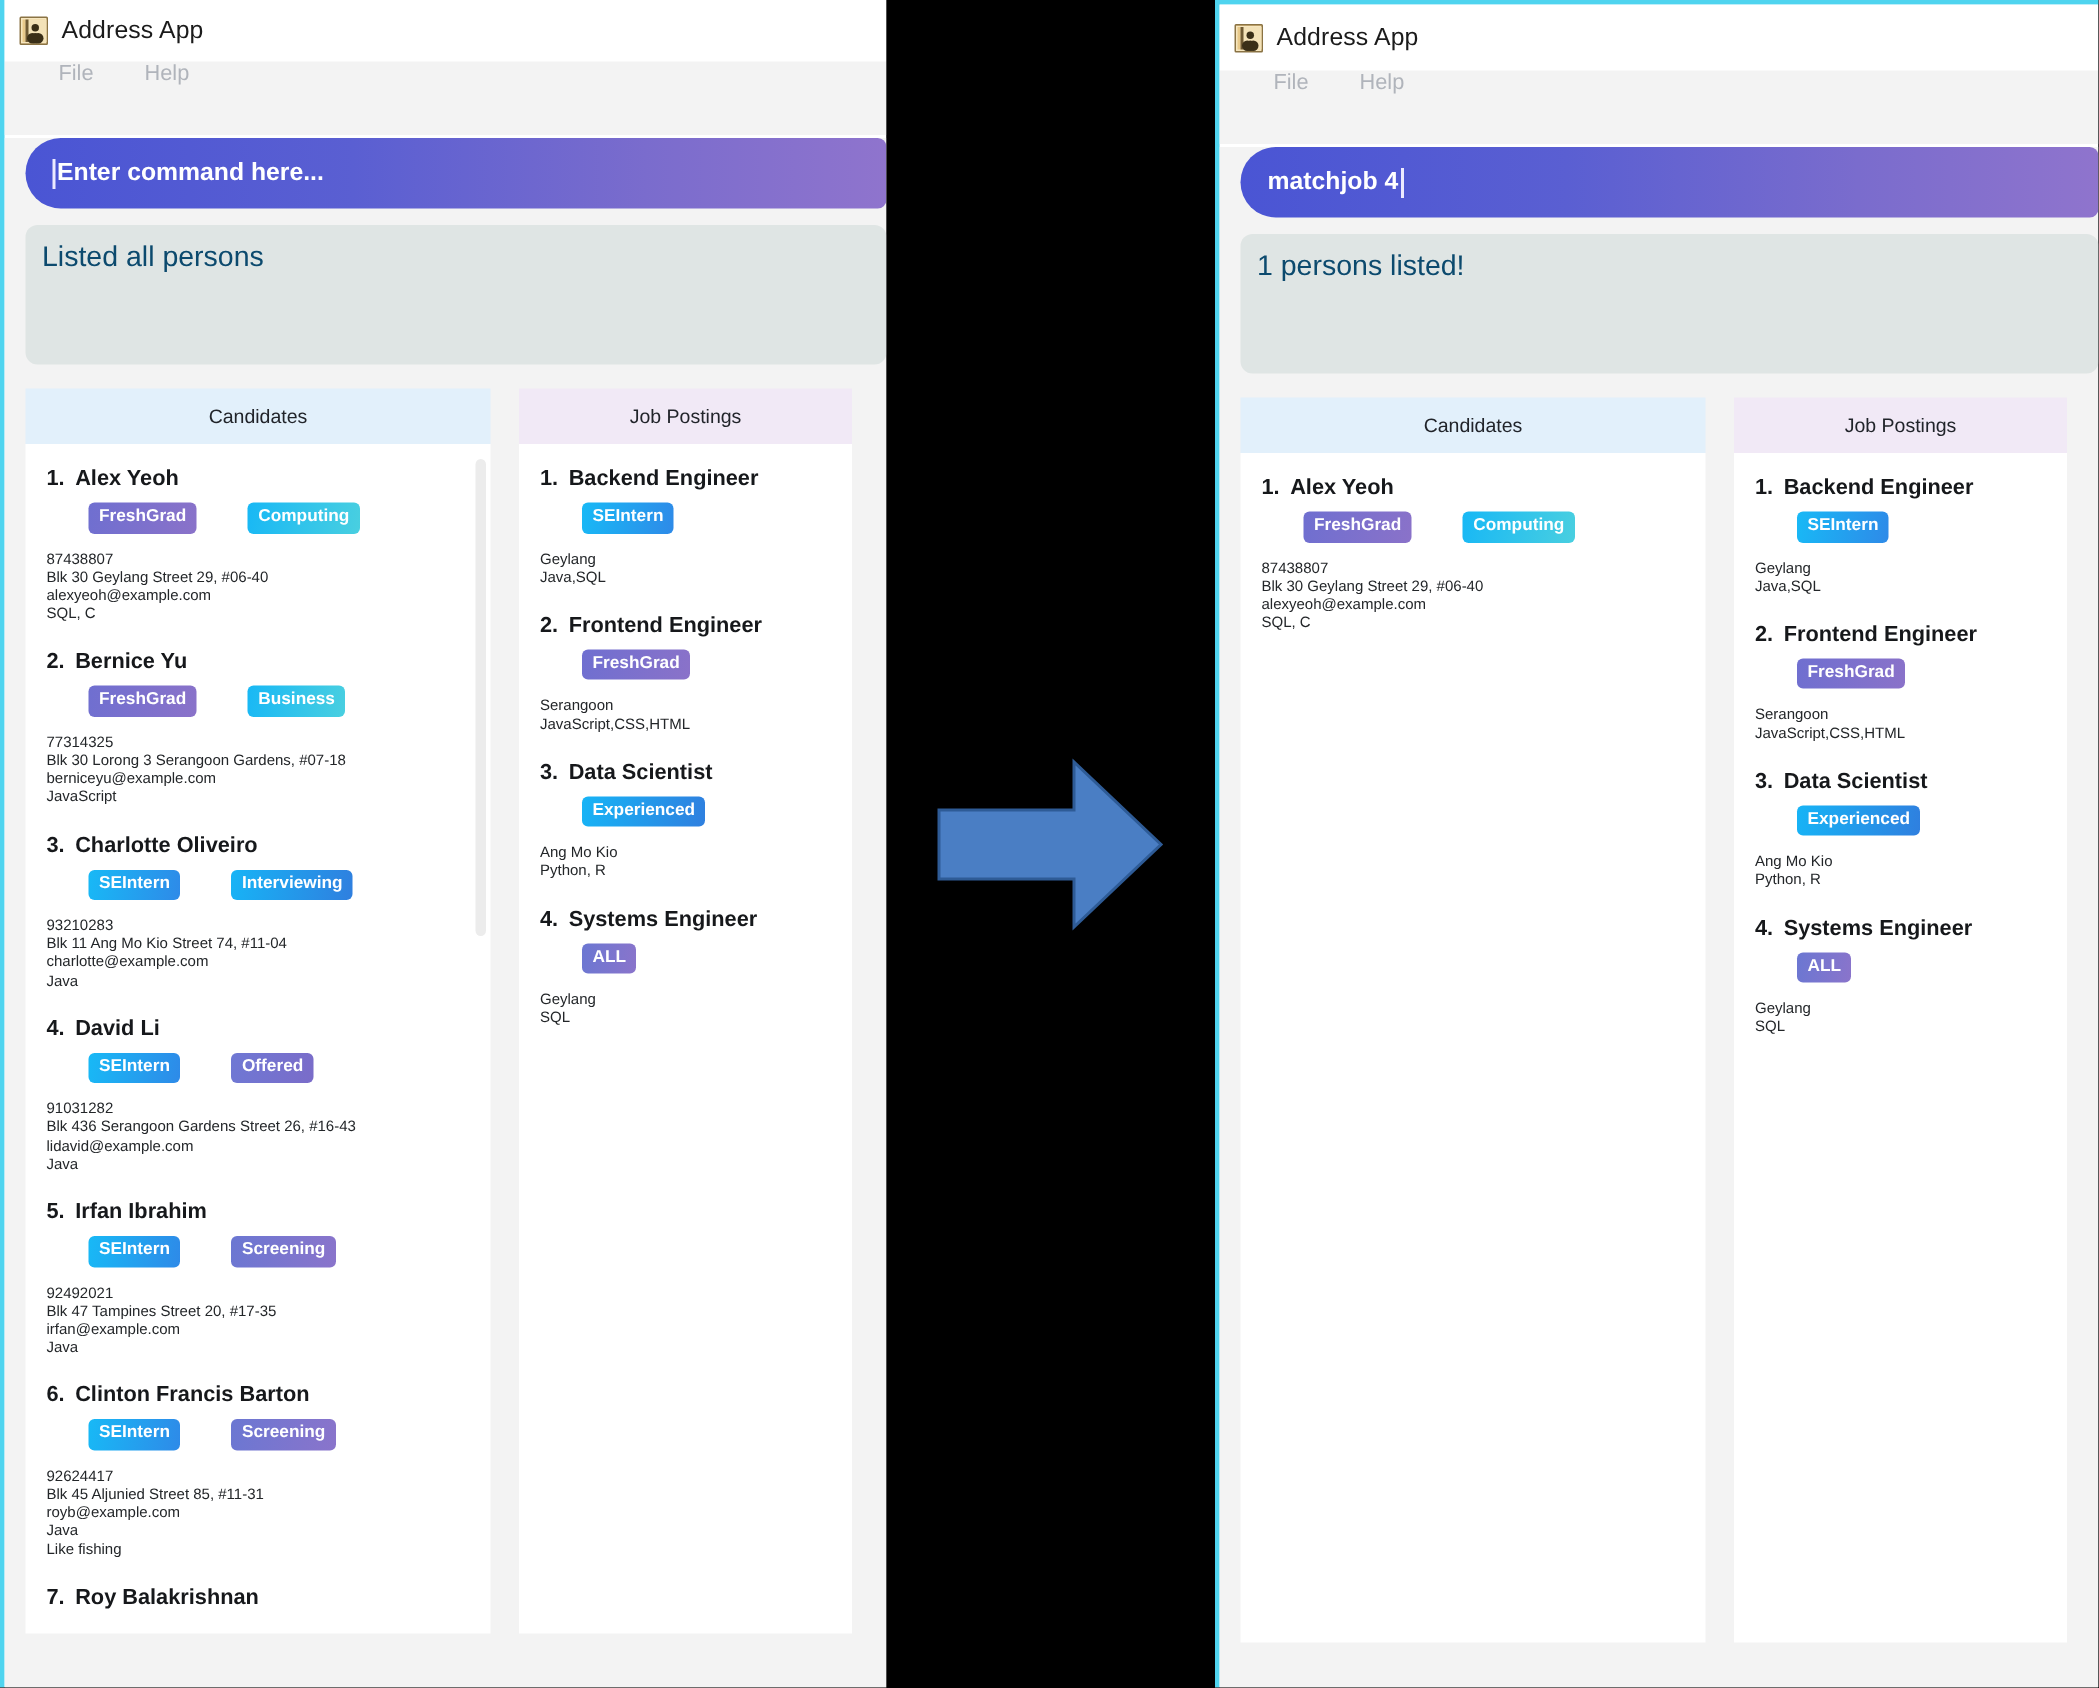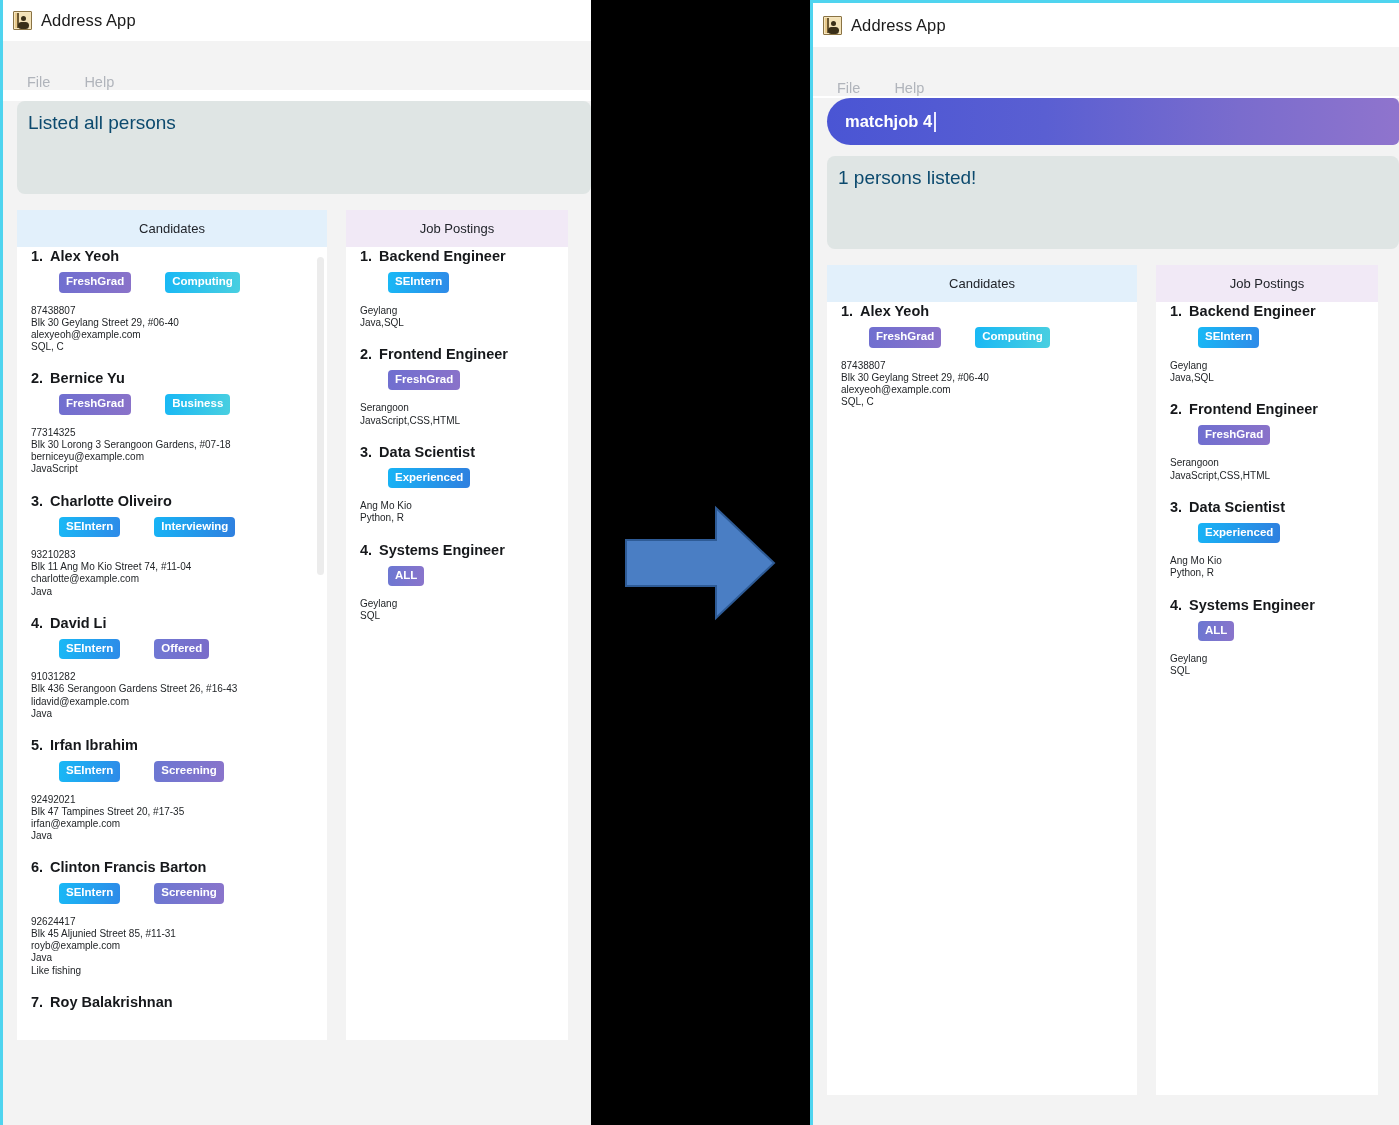--- a/index.html
+++ b/index.html
@@ -57,22 +57,22 @@
   .app-title {
     font-size: 16.5px;
     color: #1b1b1b;
     letter-spacing: .1px;
   }
 
   .menubar {
     height: 49px;
     background: #f3f3f3;
     display: flex;
-    align-items: flex-end;
-    padding-left: 24px;
+    align-items: flex-start;
+    padding-left: 36px;
     gap: 34px;
   }
   .menu-item {
     font-size: 14.5px;
     color: #b0b4bb;
     cursor: default;
   }
 
   .body-area { background: #f3f3f3; padding: 0 14px; height: calc(100% - 90px); }
   .right .body-area { height: calc(100% - 93px); }
@@ -131,21 +131,21 @@
     font-size: 13px; color: #21242a;
   }
   .panel.candidates .panel-head { background: #e2f0fb; }
   .panel.jobs .panel-head { background: #f1e9f6; }
 
   .panel-list {
     flex: 1;
     background: #ffffff;
     overflow: hidden;
     position: relative;
-    padding: 1px 0 0 0;
+    padding: 15px 0 0 0;
   }
   .scroll-thumb {
     position: absolute;
     right: 3px; top: 10px;
     width: 7px; height: 318px;
     background: #ececec;
     border-radius: 4px;
   }
 
   
@@ -201,20 +201,24 @@
       <div class="app-title">Address App</div>
     </div>
 
     <div class="menubar">
       <div class="menu-item">File</div>
       <div class="menu-item">Help</div>
     </div>
 
     <div class="body-area">
 
+      <div class="command-box">
+        <div class="caret"></div>
+        <div class="command-text">Enter command here...</div>
+      </div>
 
       <div class="result-box">
         <div class="result-text">Listed all persons</div>
       </div>
 
       <div class="panels">
 
         <div class="panel candidates">
           <div class="panel-head">Candidates</div>
           <div class="panel-list">

